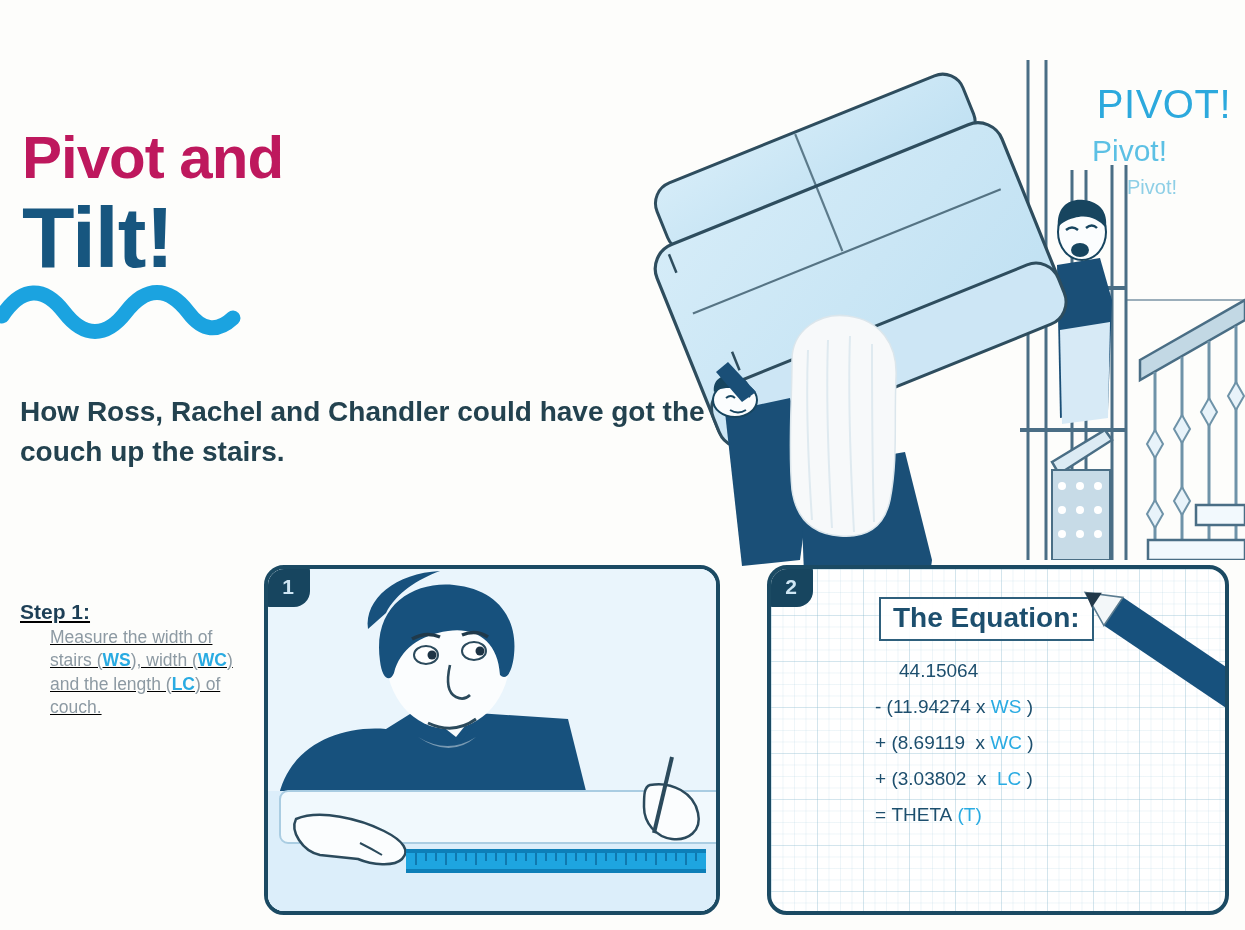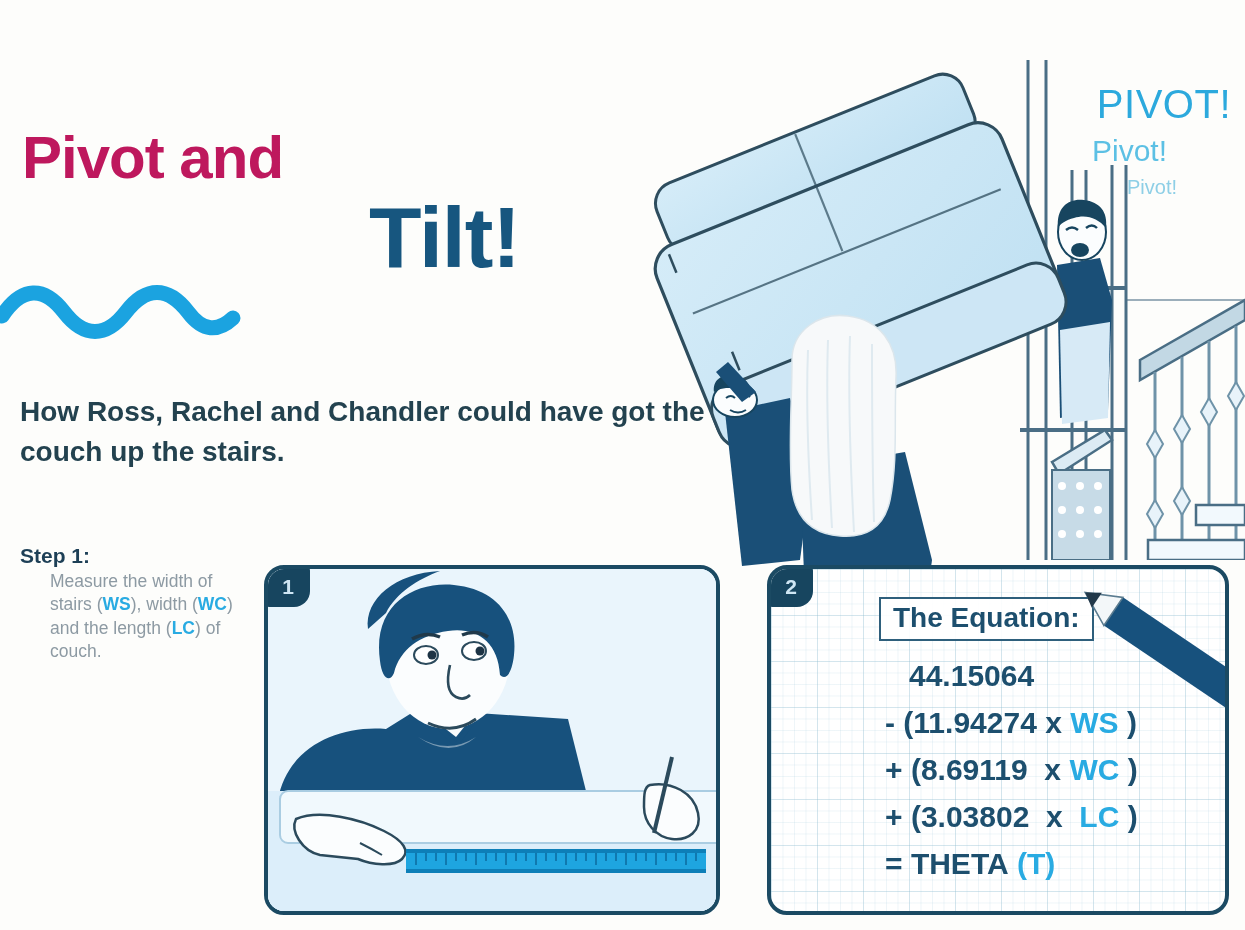--- a/index.html
+++ b/index.html
@@ -13,31 +13,31 @@
 
   
   .title-wrap{ position:absolute; left:22px; top:128px; width:520px; }
   .title-l1{
     font-size:60px; font-weight:700; color:#be185d;
     letter-spacing:-1px; line-height:1.0;
   }
   .title-l2{
     font-size:86px; font-weight:700; color:#17567f;
     letter-spacing:-1px; line-height:1.0;
-    text-align:right; padding-right:22px; margin-top:6px;
+    text-align:left; padding-right:22px; margin-top:6px;
   }
   .squiggle{ position:absolute; left:0px; top:280px; width:250px; height:60px; }
 
   .subtitle{
     position:absolute; left:20px; top:392px; width:700px;
     font-size:28px; line-height:1.42; color:#23424f; font-weight:700;
   }
 
   
-  .steps{ position:absolute; left:20px; top:544px; width:228px; }
+  .steps{ position:absolute; left:20px; top:600px; width:228px;text-decoration:underline; }
   .step-h{ font-size:21px; font-weight:700; color:#1d3f56; margin-bottom:2px; }
   .step-b{ font-size:17.5px; line-height:1.33; color:#8d9aa3; margin-bottom:26px;margin-left:30px; }
   .vref{ color:#29abe2; font-weight:700; }
 
   
   .panel{
     position:absolute; border:4px solid #1b4a63; border-radius:20px;
     overflow:hidden; background:#eaf5fc;
   }
   #panel1{ left:264px; top:565px; width:456px; height:350px; }
@@ -66,22 +66,22 @@
   
   .eqbox{ position:absolute; left:0; top:0; width:100%; height:100%; z-index:4; }
   .eq-title{
     position:absolute; left:108px; top:28px;
     border:2px solid #2e5f7c; background:rgba(255,255,255,.9);
     padding:3px 12px 5px 12px;
     font-size:28px; font-weight:700; color:#1d4f6e; white-space:nowrap;
   }
   .eq-lines{ position:absolute; left:104px; top:92px; }
   .eq-line{
-    font-size:30px; font-weight:700; color:#1d4f6e;
-    line-height:1.0; margin-bottom:17px; white-space:nowrap;margin-left:10px;
+    font-size:19px; font-weight:400; color:#1d4f6e;
+    line-height:1.0; margin-bottom:17px; white-space:nowrap;
   }
   .eq-line.first{ padding-left:24px; }
   .cy{ color:#29abe2; }
 
   
   .pv1{ position:absolute; right:14px; top:82px; font-size:40px; font-weight:400; color:#2ca9dd; letter-spacing:.5px; }
   .pv2{ position:absolute; right:78px; top:134px; font-size:30px; font-weight:400; color:#5cc0e4; }
   .pv3{ position:absolute; right:68px; top:176px; font-size:20px; font-weight:400; color:#8ecfe6; }
 
   svg{ display:block; }

